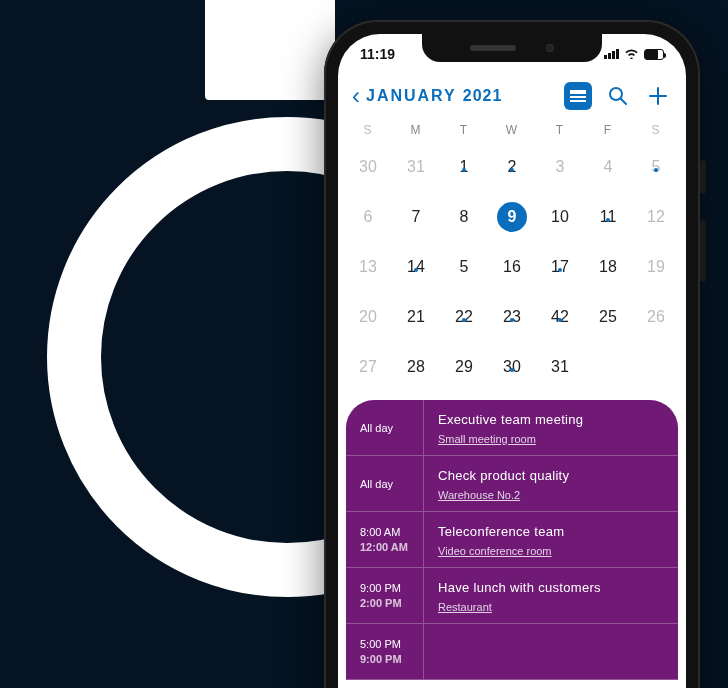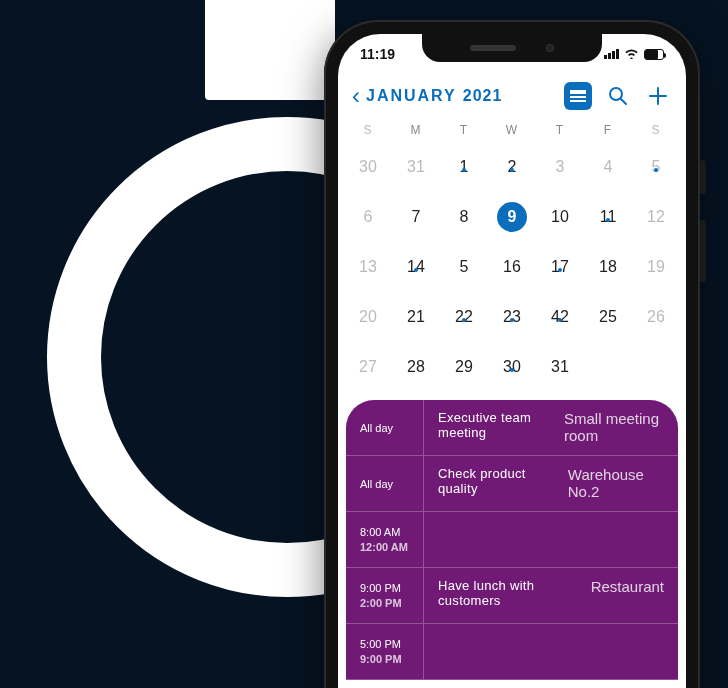--- a/index.html
+++ b/index.html
@@ -139,23 +139,23 @@
     flex-shrink: 0;
     border-right: 1px solid rgba(255,255,255,0.25);
     padding: 10px 8px 10px 14px;
     font-size: 11px;
     display: flex;
     flex-direction: column;
     justify-content: center;
     gap: 3px;
   }
   .event-time .t2 { opacity: 0.75; font-weight: bold; }
-  .event-body { padding: 10px 14px; display: flex; flex-direction: row; justify-content: flex-end; gap: 17px; }
+  .event-body { padding: 10px 14px; display: flex; flex-direction: column; justify-content: flex-end; gap: 6px; }
   .event-body .title { font-size: 13px; letter-spacing: 0.3px; }
-  .event-body .loc { font-size: 15px; opacity: 0.8; }
+  .event-body .loc { font-size: 11px; opacity: 0.8; text-decoration: underline; }
 </style>
 </head>
 <body>
 
 <div class="bg-ring"></div>
 <div class="bg-square"></div>
 
 <div class="phone">
   <div class="side-btn b1"></div>
   <div class="side-btn b2"></div>
@@ -369,20 +369,24 @@
           <div class="event-body">
             <div class="title">Check product quality</div>
             <div class="loc">Warehouse  No.2</div>
           </div>
         </div>
         <div class="event-row">
           <div class="event-time">
             <div>8:00 AM</div>
             <div class="t2">12:00 AM</div>
           </div>
+          <div class="event-body">
+            <div class="title">Teleconference team</div>
+            <div class="loc">Video conference room</div>
+          </div>
         </div>
         <div class="event-row">
           <div class="event-time">
             <div>9:00 PM</div>
             <div class="t2">2:00 PM</div>
           </div>
           <div class="event-body">
             <div class="title">Have lunch with customers</div>
             <div class="loc">Restaurant</div>
           </div>

